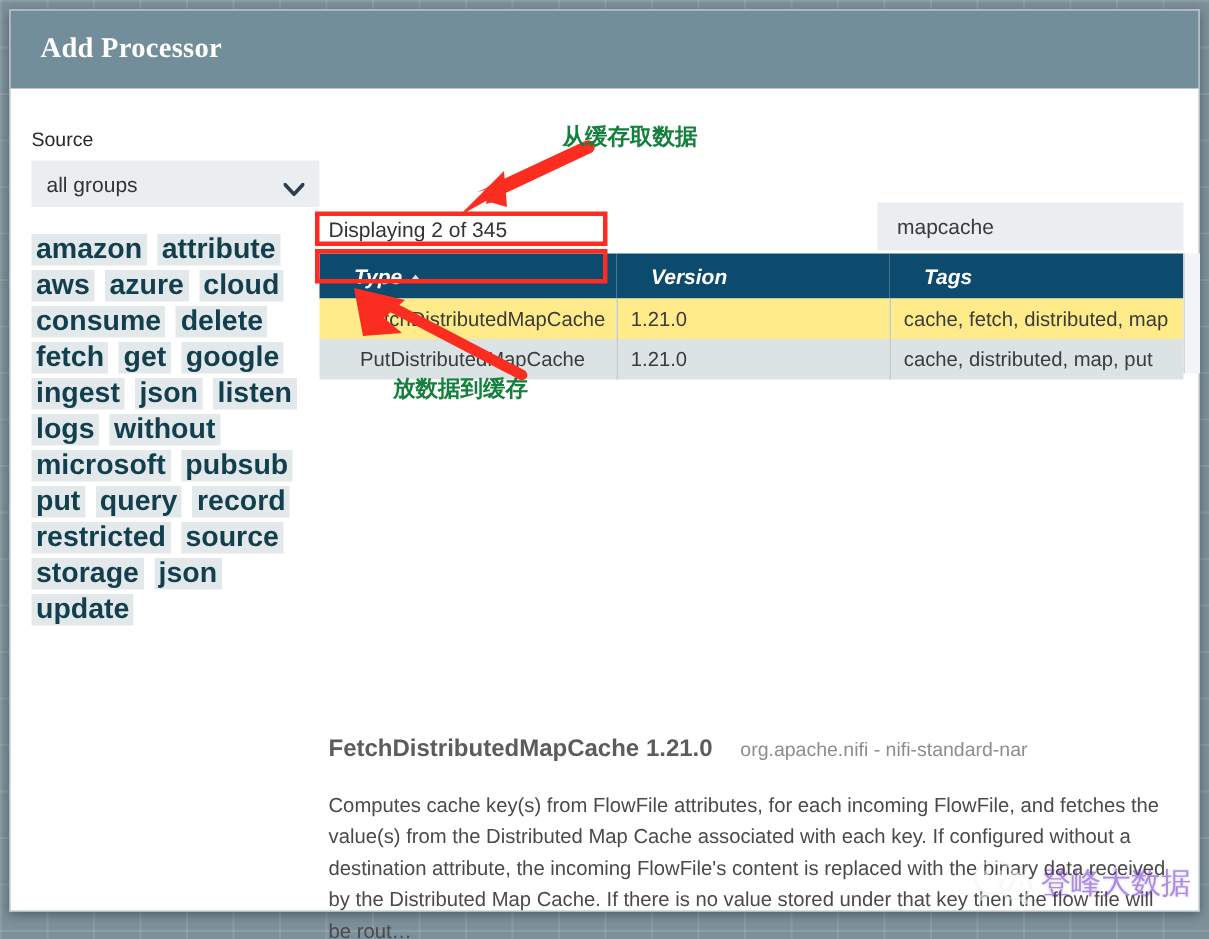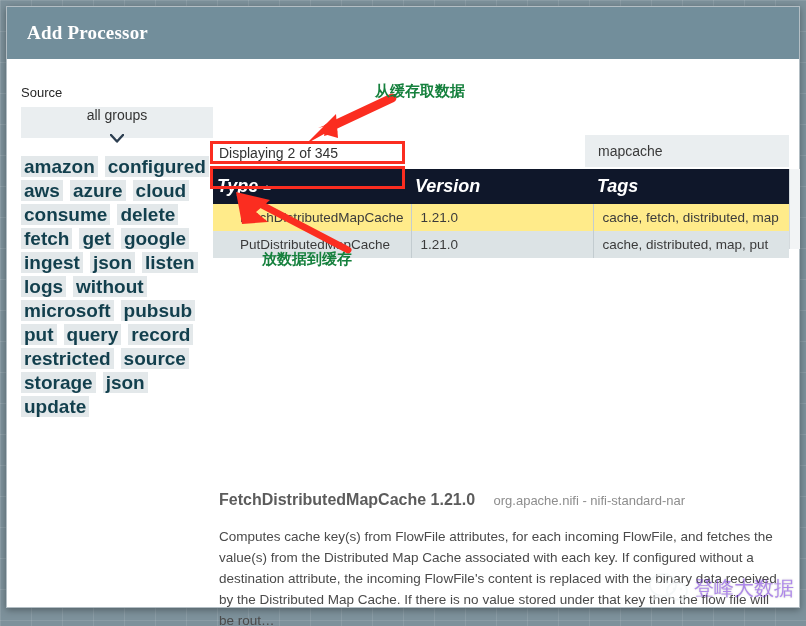--- a/index.html
+++ b/index.html
@@ -68,21 +68,20 @@
     margin-bottom: 7px;
   }
   .combo {
     height: 31px;
     background: #eaeef0;
     border: none;
     display: flex; align-items: center;
     padding: 0 10px;
     position: relative;
     cursor: pointer;
-    flex-direction: column;
   }
   .combo-value {
     font-size: 14px;
     color: #333333;
     flex: 1;
   }
   .chev {
     width: 14px; height: 9px;
     flex: 0 0 auto;
   }
@@ -137,27 +136,27 @@
     position: absolute;
     left: 206px; top: 110px;
     width: 576px;
   }
   table.ptable {
     width: 100%;
     border-collapse: collapse;
     table-layout: fixed;
   }
   table.ptable thead th {
-    background: #0f172a;
+    background: #0c4a6e;
     color: #ffffff;
-    font-size: 18px;
+    font-size: 14px;
     font-weight: bold;
     font-style: italic;
     text-align: left;
-    padding: 7px 4px;
+    padding: 7px 23px;
     height: 28px;
     font-family: "Liberation Sans", sans-serif;
   }
   th .sortarrow {
     display: inline-block;
     margin-left: 5px;
     width: 0; height: 0;
     border-left: 4px solid transparent;
     border-right: 4px solid transparent;
     border-bottom: 5px solid #d6e0e4;
@@ -267,21 +266,21 @@
           <span class="combo-value">all groups</span>
           <span class="chev">
             <svg width="14" height="9" viewBox="0 0 14 9">
                 <path d="M1 1 L7 7.5 L13 1" stroke="#2c3e50" stroke-width="2.4" fill="none" stroke-linecap="round" stroke-linejoin="round"></path>
               </svg>
           </span>
         </div>
 
         <div class="tagcloud">
           <span class="tag">amazon</span>
-          <span class="tag">configured</span>
+          <span class="tag">attribute</span>
           <span class="tag">aws</span>
           <span class="tag">azure</span>
           <span class="tag">cloud</span>
           <span class="tag">consume</span>
           <span class="tag">delete</span>
           <span class="tag">fetch</span>
           <span class="tag">get</span>
           <span class="tag">google</span>
           <span class="tag">ingest</span>
           <span class="tag">json</span>

